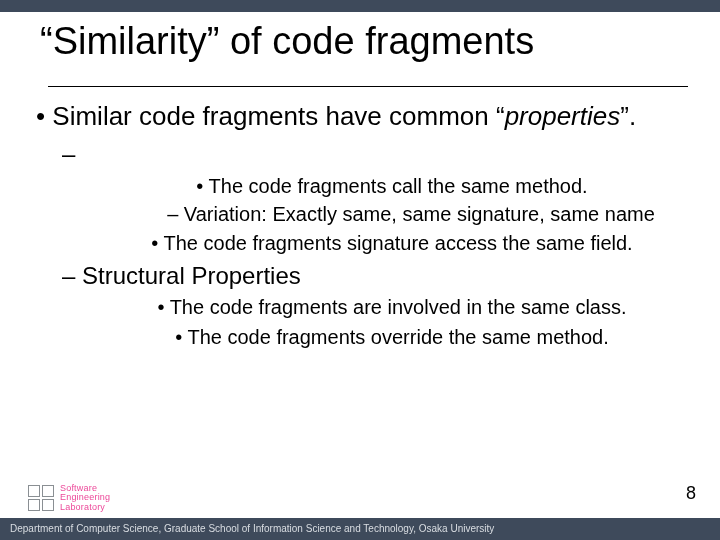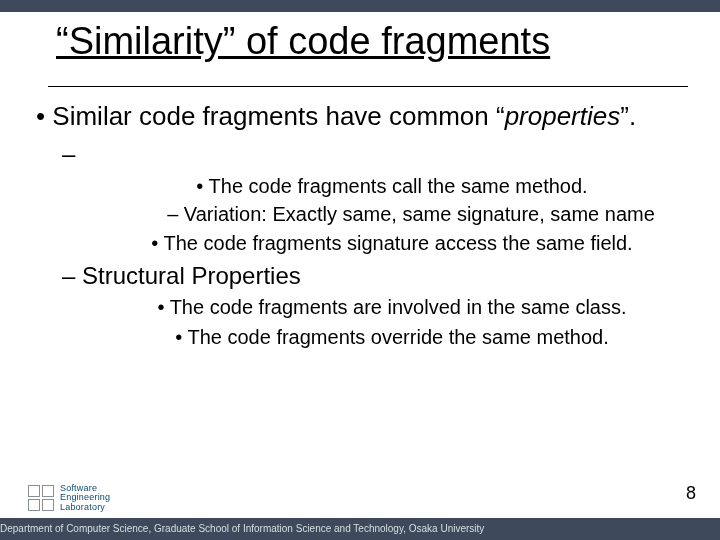--- a/index.html
+++ b/index.html
@@ -20,25 +20,24 @@
   }
   .top-bar {
     position: absolute;
     top: 0; left: 0; right: 0;
     height: 12px;
     background: #3e4a5b;
   }
   .title {
     position: absolute;
     top: 20px;
-    left: 56px;
+    left: 40px;
     right: 32px;
     font-size: 38px;
     line-height: 1.15;
-    text-decoration: underline;
   }
   .title-rule {
     position: absolute;
     top: 78px;
     left: 48px;
     right: 32px;
     border: none;
     border-top: 1.5px solid #000;
   }
   .content {
@@ -69,30 +68,31 @@
     font-size: 18px;
   }
   .bottom-bar {
     position: absolute;
     left: 0; right: 0; bottom: 0;
     height: 22px;
     background: #3e4a5b;
     color: #d9dde2;
     font-size: 10px;
     line-height: 22px;
+    padding-left: 10px;
     box-sizing: border-box;
   }
   .logo {
     position: absolute;
     left: 28px;
     bottom: 28px;
     display: flex;
     align-items: center;
     gap: 6px;
-    color: #0c4a6e;
+    color: #ec4899;
   }
   .logo-mark {
     width: 26px; height: 26px;
     display: grid;
     grid-template-columns: 1fr 1fr;
     grid-template-rows: 1fr 1fr;
     gap: 2px;
   }
   .logo-mark span {
     border: 1.5px solid #8a8f93;

